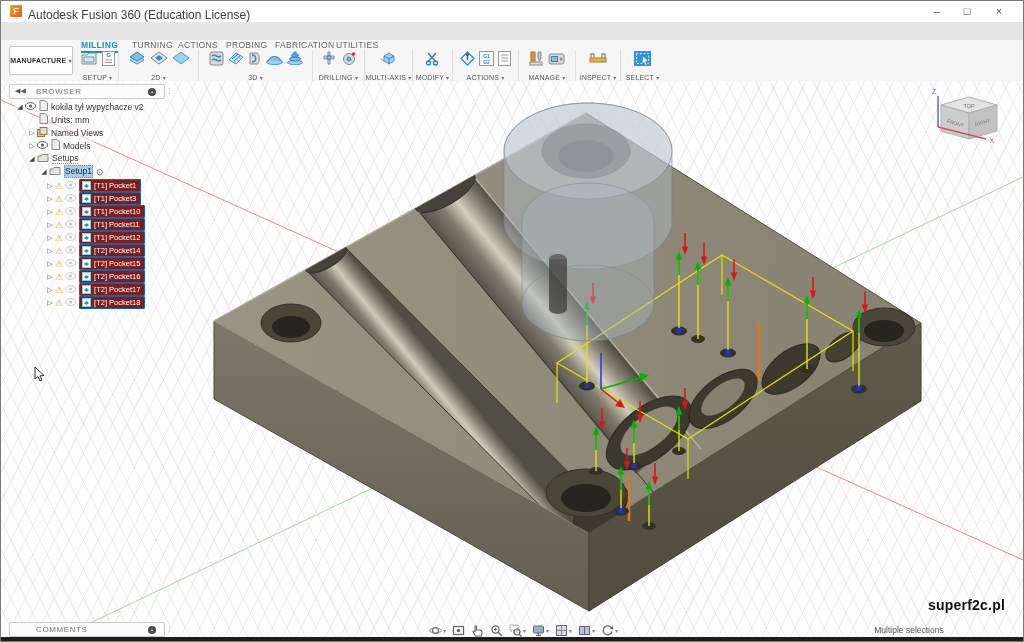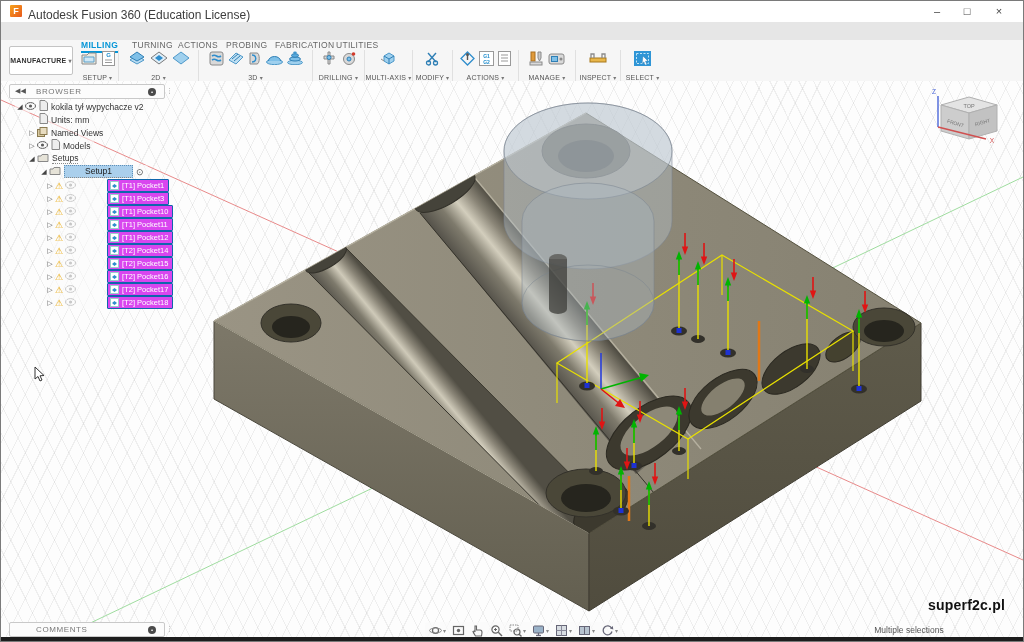--- a/index.html
+++ b/index.html
@@ -42,22 +42,22 @@
   #browser-hdr .coll{position:absolute;left:5px;top:2px;font-size:7px;color:#555;}
   #browser-hdr .dot{position:absolute;right:8px;top:2.5px;width:8px;height:8px;border-radius:50%;background:#4a4a4a;color:#fff;font-size:6px;text-align:center;line-height:8px;}
   #browser-grip{left:165px;top:86px;font-size:7px;color:#999;}
   .trow{position:absolute;height:13px;display:flex;align-items:center;font-size:8.5px;color:#333;background:rgba(252,252,252,.55);padding-right:4px;border-radius:2px;}
   .tri{width:10px;font-size:7px;color:#555;text-align:center;flex:none;}
   .tri.exp{color:#444;}
   .tico{flex:none;margin-right:3px;display:inline-block;}
   .warn{color:#e8a400;font-size:9px;margin-right:2px;flex:none;line-height:10px;}
   .eyec{opacity:.95;margin-right:3px;flex:none;}
   .eyec.dim{opacity:.3;}
-  .oplabel{display:flex;align-items:center;background:#d946ef;border:1px solid #0f66ad;color:#fff;font-size:7.5px;padding:0 4px 0 2px;height:11px;border-radius:1px;gap:3px;white-space:nowrap;margin-left:28px;}
-  .setup-sel{background:#aacfec;border:1px dotted #5d8fb8;color:#222;padding:0 20px;height:11px;line-height:11px;}
+  .oplabel{display:flex;align-items:center;background:#7f1d1d;border:1px solid #0f66ad;color:#fff;font-size:7.5px;padding:0 4px 0 2px;height:11px;border-radius:1px;gap:3px;white-space:nowrap;}
+  .setup-sel{background:#aacfec;border:1px dotted #5d8fb8;color:#222;padding:0 0;height:11px;line-height:11px;}
   .dotted{border-bottom:1px dotted #888;}
   .radio{font-size:9px;color:#555;margin-left:3px;}
   
   #comments-hdr{left:8px;top:621px;width:156px;height:15px;background:#fcfcfc;border:1px solid #c9c9c9;border-radius:2px;box-sizing:border-box;}
   #comments-hdr .ttl{position:absolute;left:26px;top:2px;font-size:8px;color:#777;letter-spacing:.6px;}
   #comments-hdr .dot{position:absolute;right:8px;top:2.5px;width:8px;height:8px;border-radius:50%;background:#4a4a4a;color:#fff;font-size:6px;text-align:center;line-height:8px;}
   #comments-grip{left:165px;top:624px;font-size:7px;color:#999;}
   #navbar{left:424px;top:621px;height:16px;display:flex;align-items:center;gap:6px;background:rgba(250,250,250,.75);padding:0 4px;border-radius:3px;}
   .nav-ic{display:flex;align-items:center;gap:1px;}
   .nav-ic .car{font-size:6px;color:#888;}

